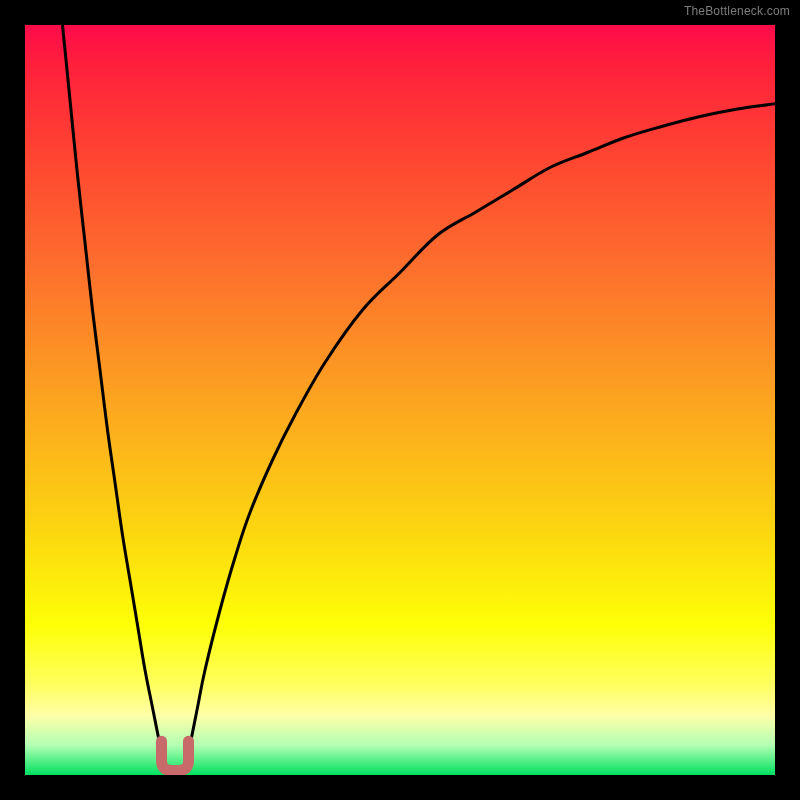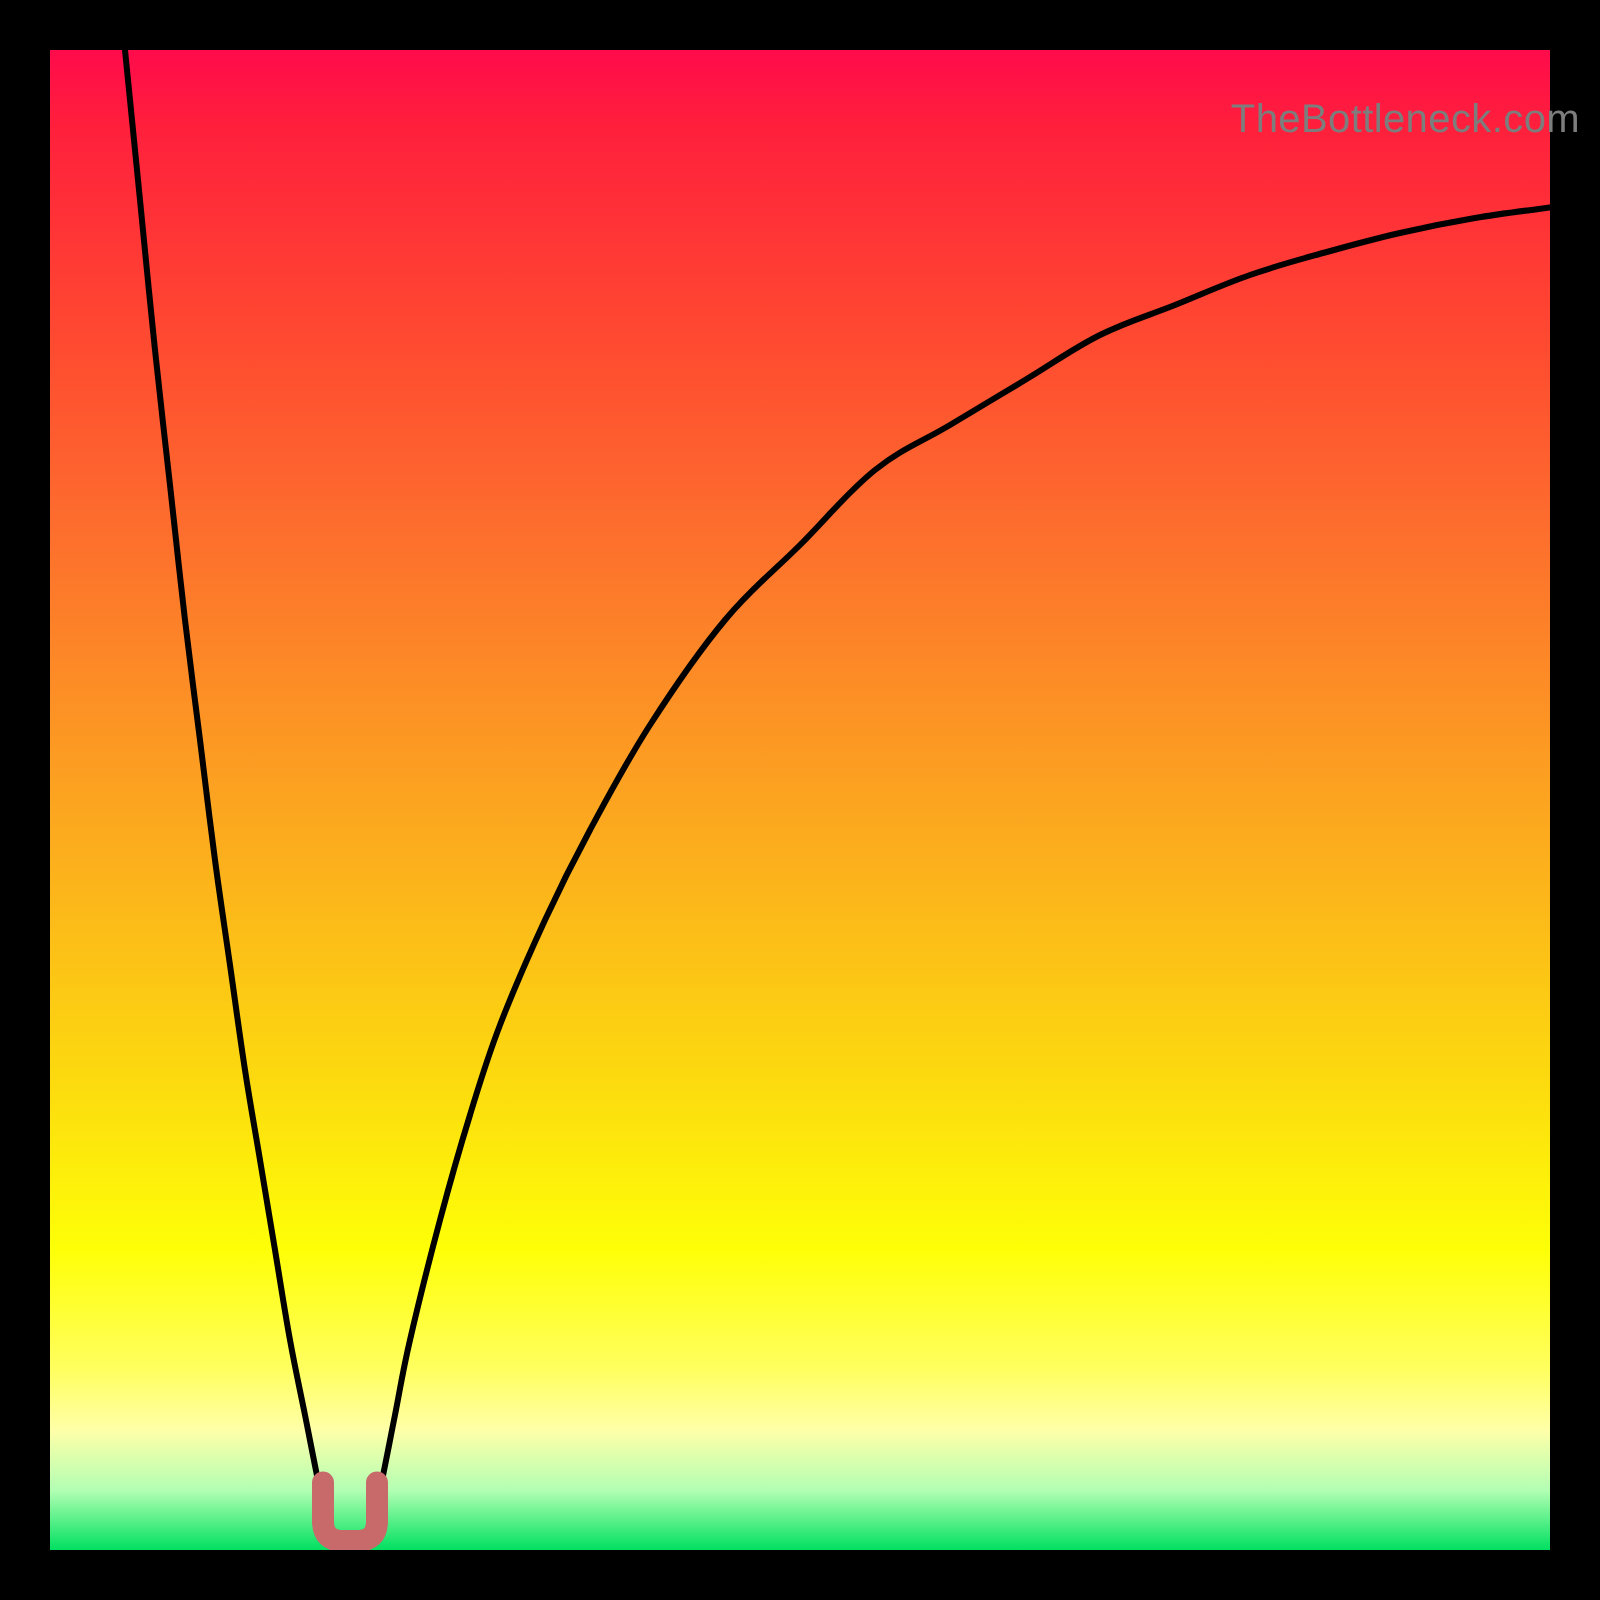--- a/index.html
+++ b/index.html
@@ -45,25 +45,24 @@
   }
   .curve-svg {
     position: absolute;
     left: 0; top: 0; width: 100%; height: 100%;
   }
   .watermark {
     position: absolute;
     top: 4px;
     right: 10px;
     color: #7d7d7d;
-    font-size: 20px;
+    font-size: 12px;
     font-weight: 500;
     letter-spacing: 0.2px;
     user-select: none;
-    margin-top: 45px;
   }
 </style>
 </head>
 <body>
 
 <div class="stage">
 
   <div class="plot-area">
     <div class="gradient-bg"></div>
 

